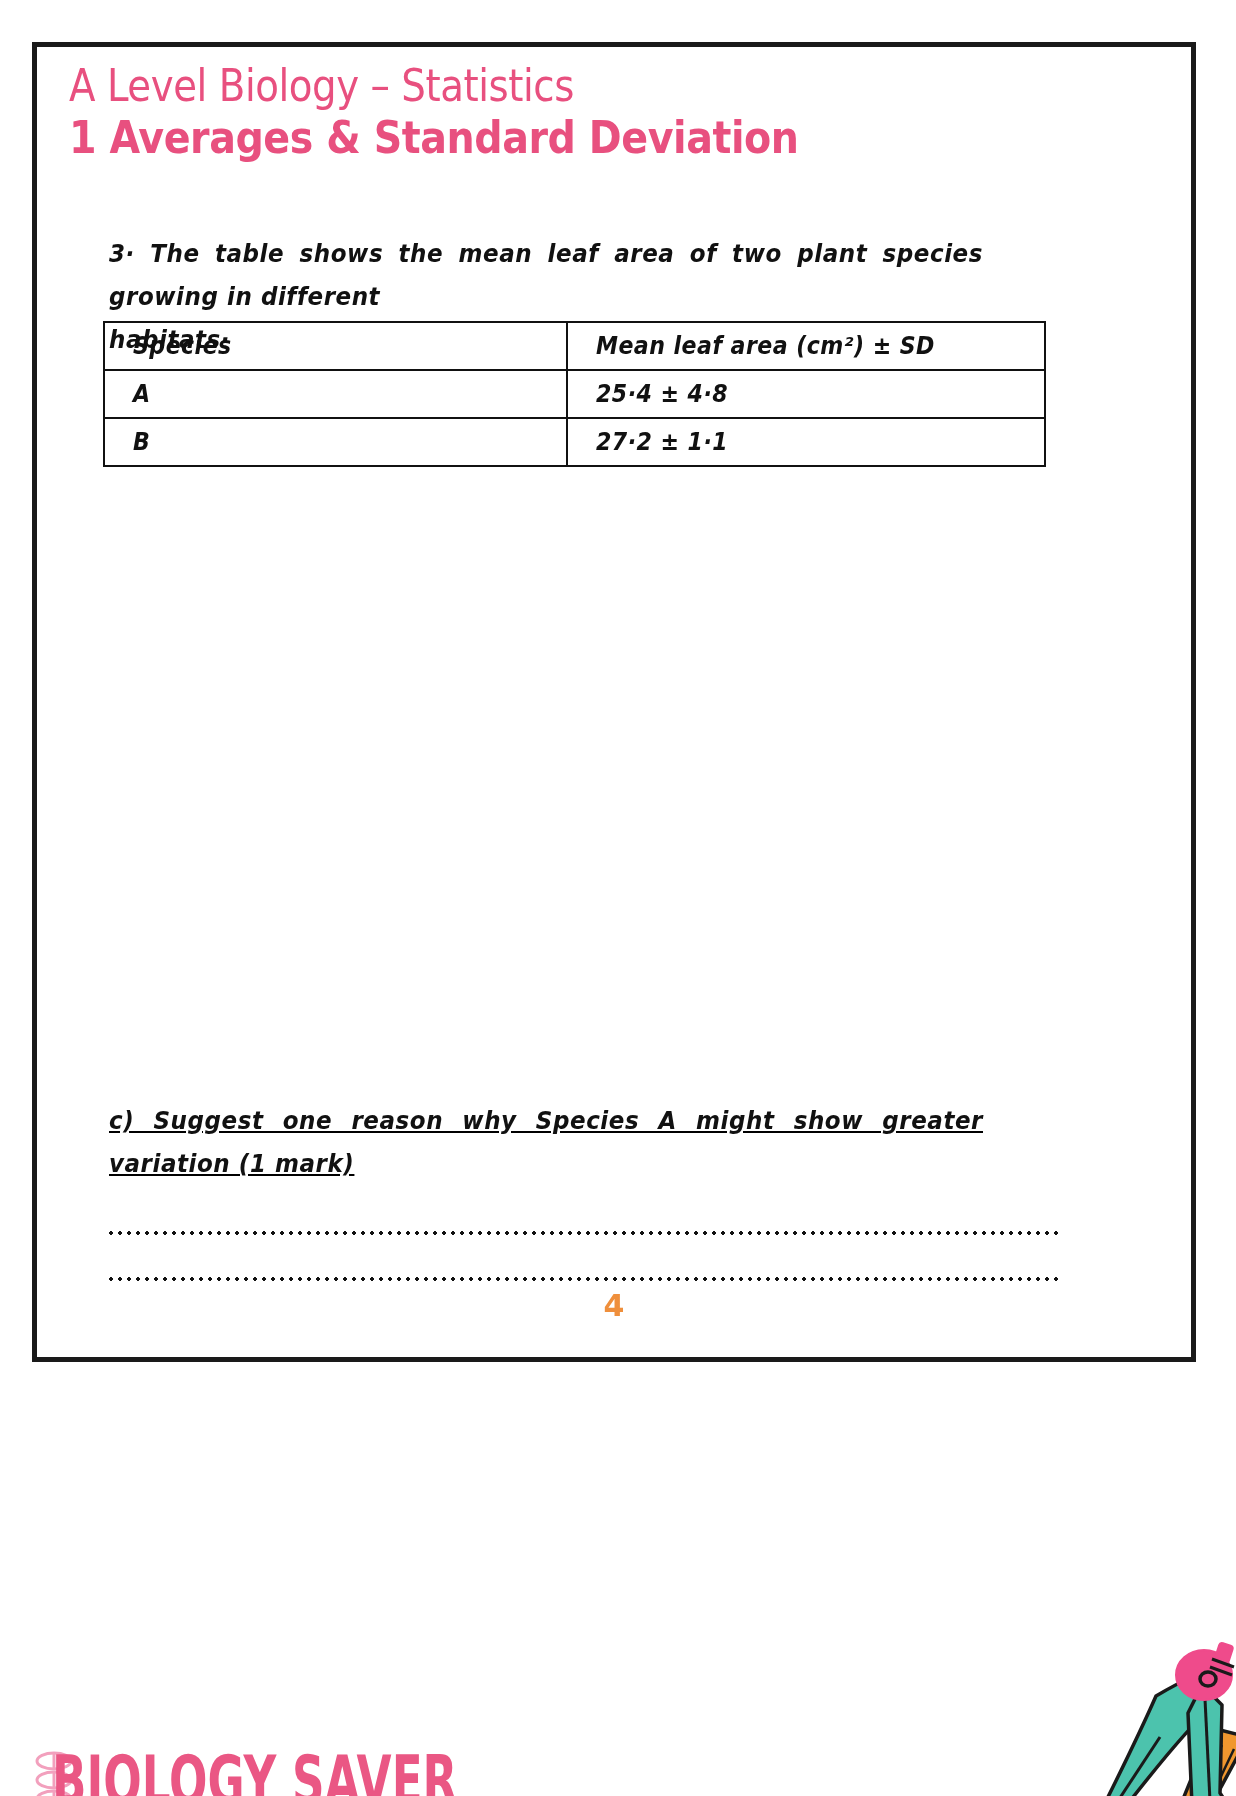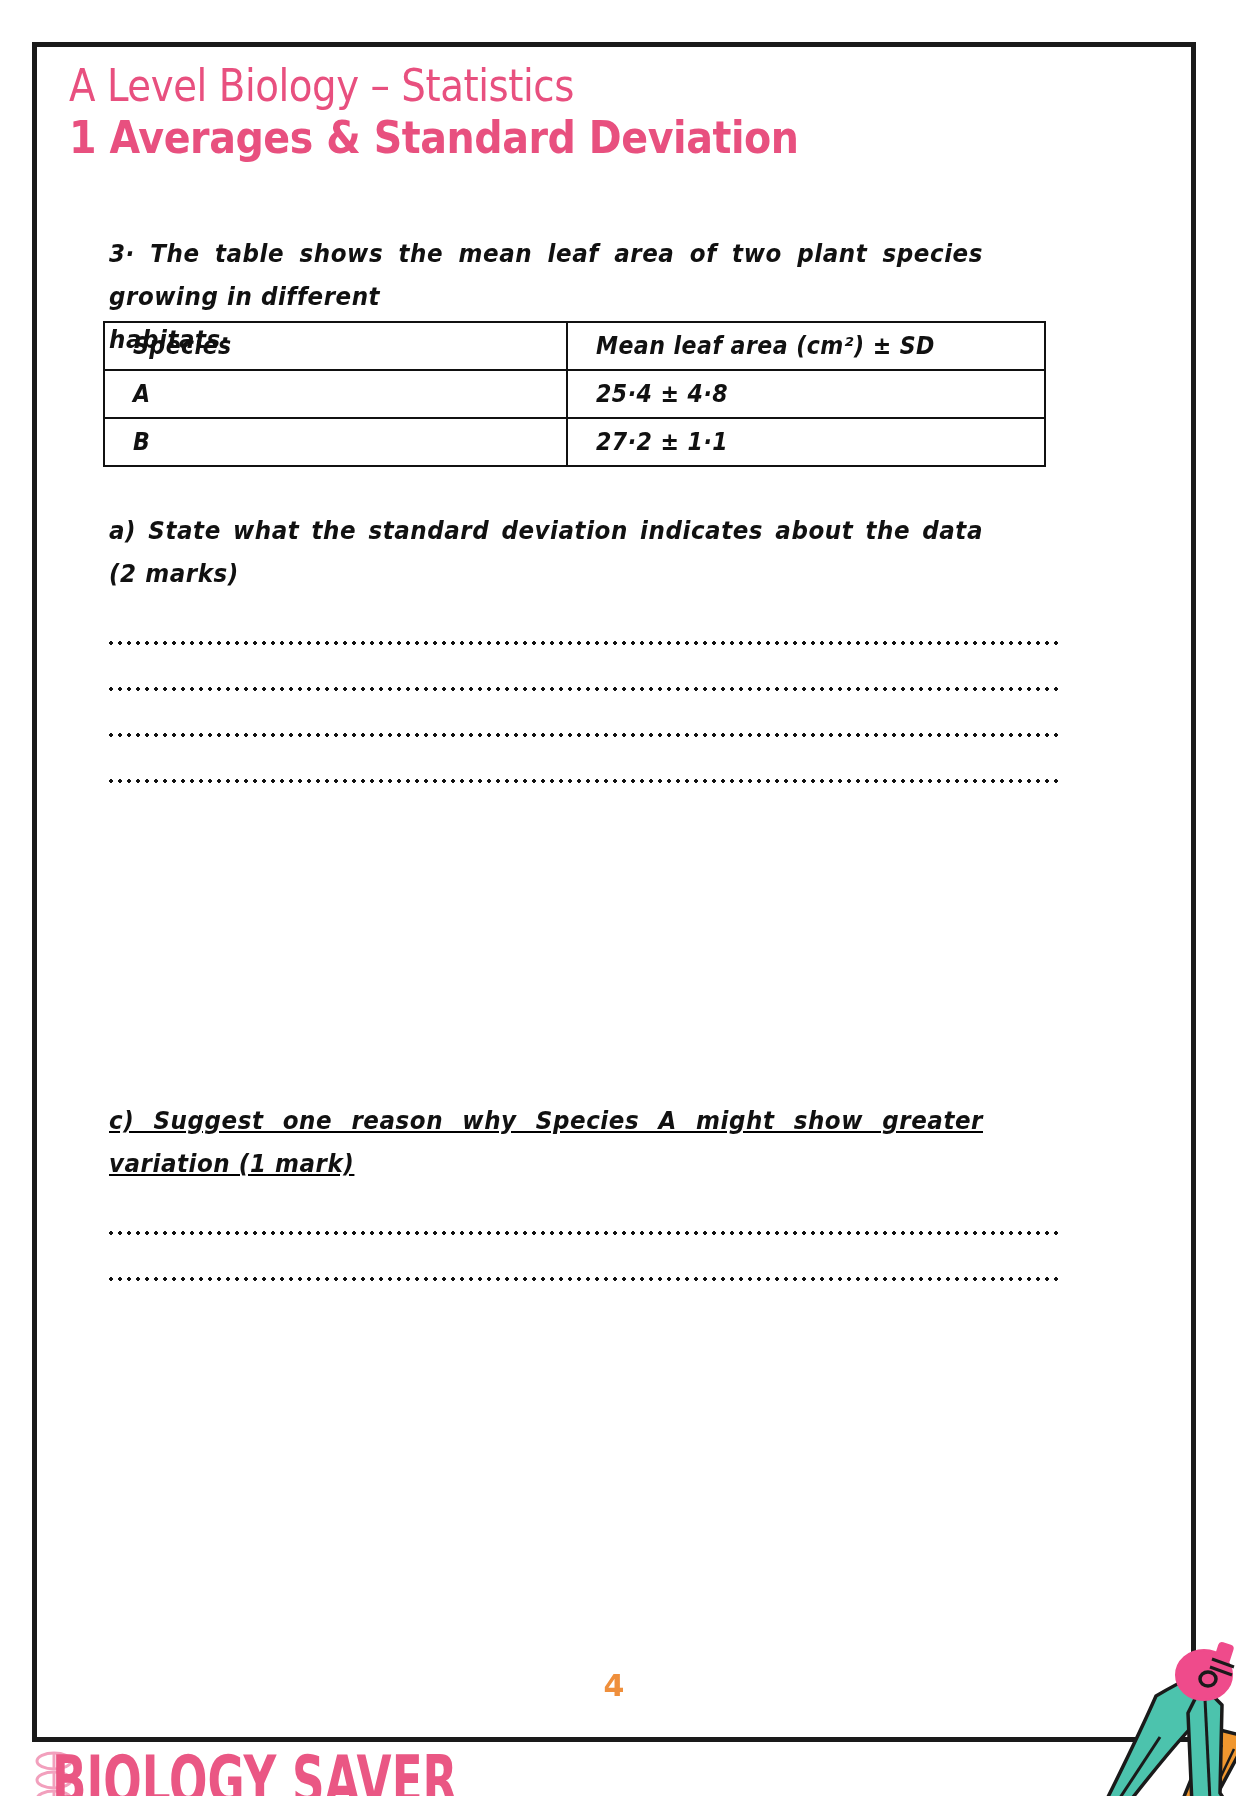--- a/index.html
+++ b/index.html
@@ -14,21 +14,21 @@
     font-family: "DejaVu Sans", sans-serif;
     overflow: hidden;
   }
 
   
   #page {
     position: absolute;
     left: 32px;
     top: 42px;
     width: 1164px;
-    height: 1700px;
+    height: 1320px;
     border: 5px solid #1a1a1a;
     box-sizing: border-box;
     background: #ffffff;
   }
 
   
   .heading-wrap {
     position: absolute;
     left: 32px;
     top: 14px;
@@ -199,31 +199,20 @@
         <td><span class="cell-txt">A</span></td>
         <td><span class="cell-txt">25·4 ± 4·8</span></td>
       </tr>
       <tr>
         <td><span class="cell-txt">B</span></td>
         <td><span class="cell-txt">27·2 ± 1·1</span></td>
       </tr>
     </tbody>
   </table>
 
-  <div class="qblock" style="top:462px;">
-    <div class="hand qtext">
-      <span>a) State what the standard deviation indicates about the data (2 marks)</span>
-    </div>
-    <div class="lines">
-      <div class="dline"></div>
-      <div class="dline"></div>
-      <div class="dline"></div>
-      <div class="dline"></div>
-    </div>
-  </div>
 
 
   <div class="qblock" style="top:1052px;text-decoration:underline;">
     <div class="hand qtext">
       <span>c) Suggest one reason why Species A might show greater variation (1 mark)</span>
     </div>
     <div class="lines">
       <div class="dline"></div>
       <div class="dline"></div>
     </div>

